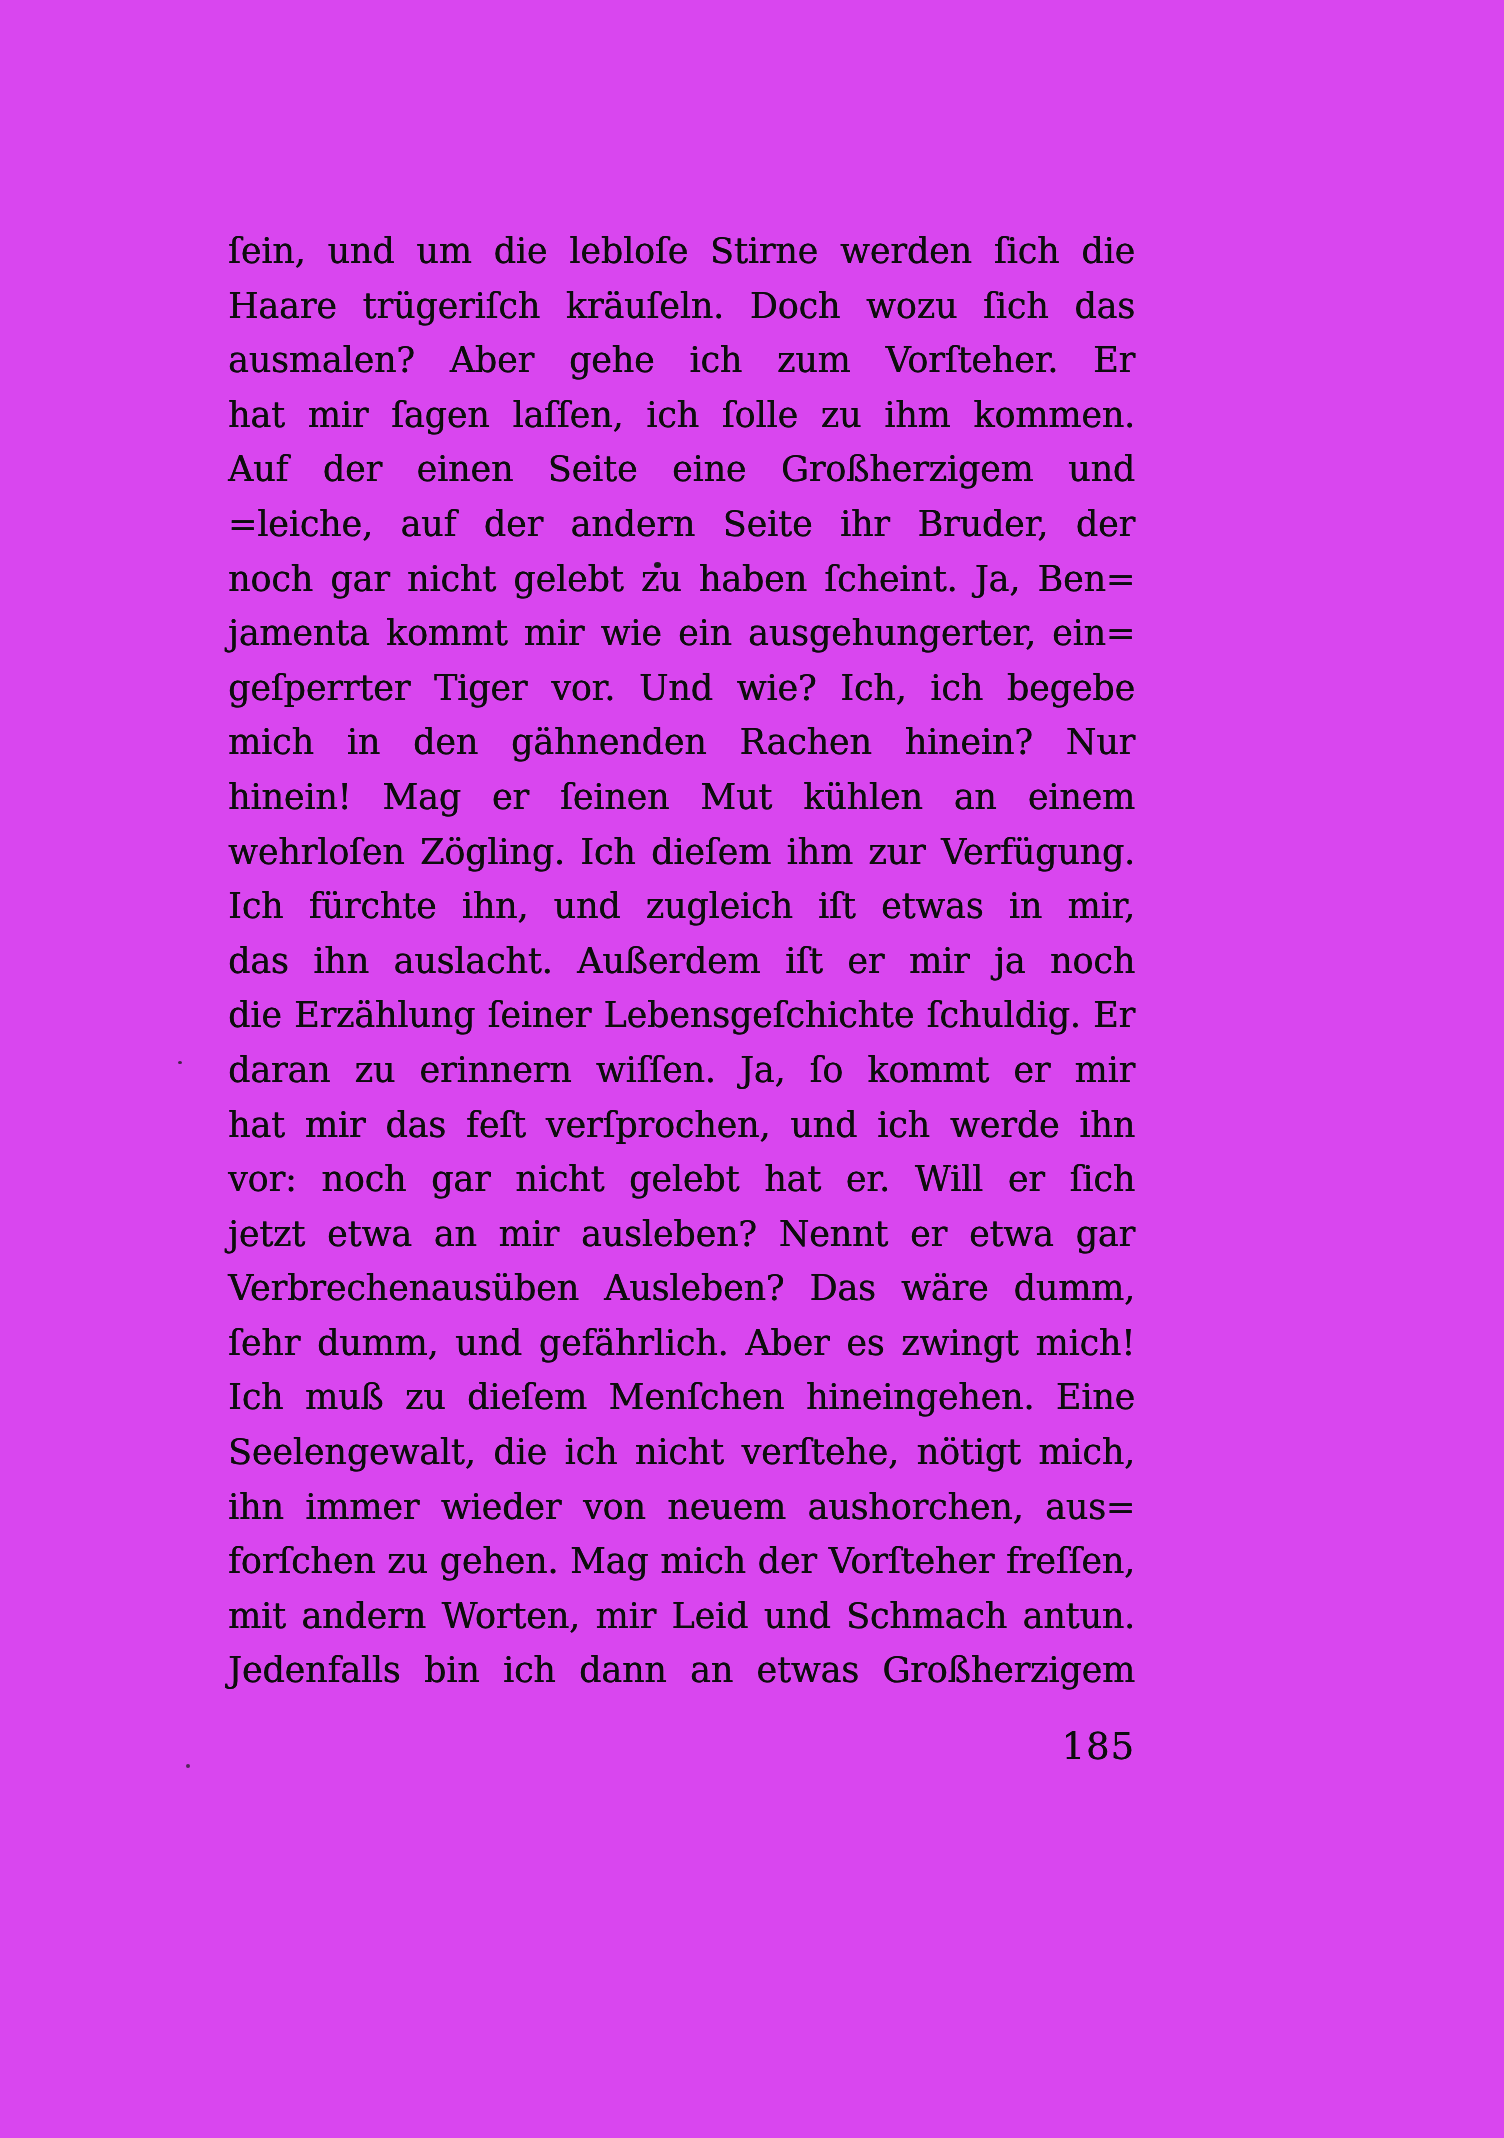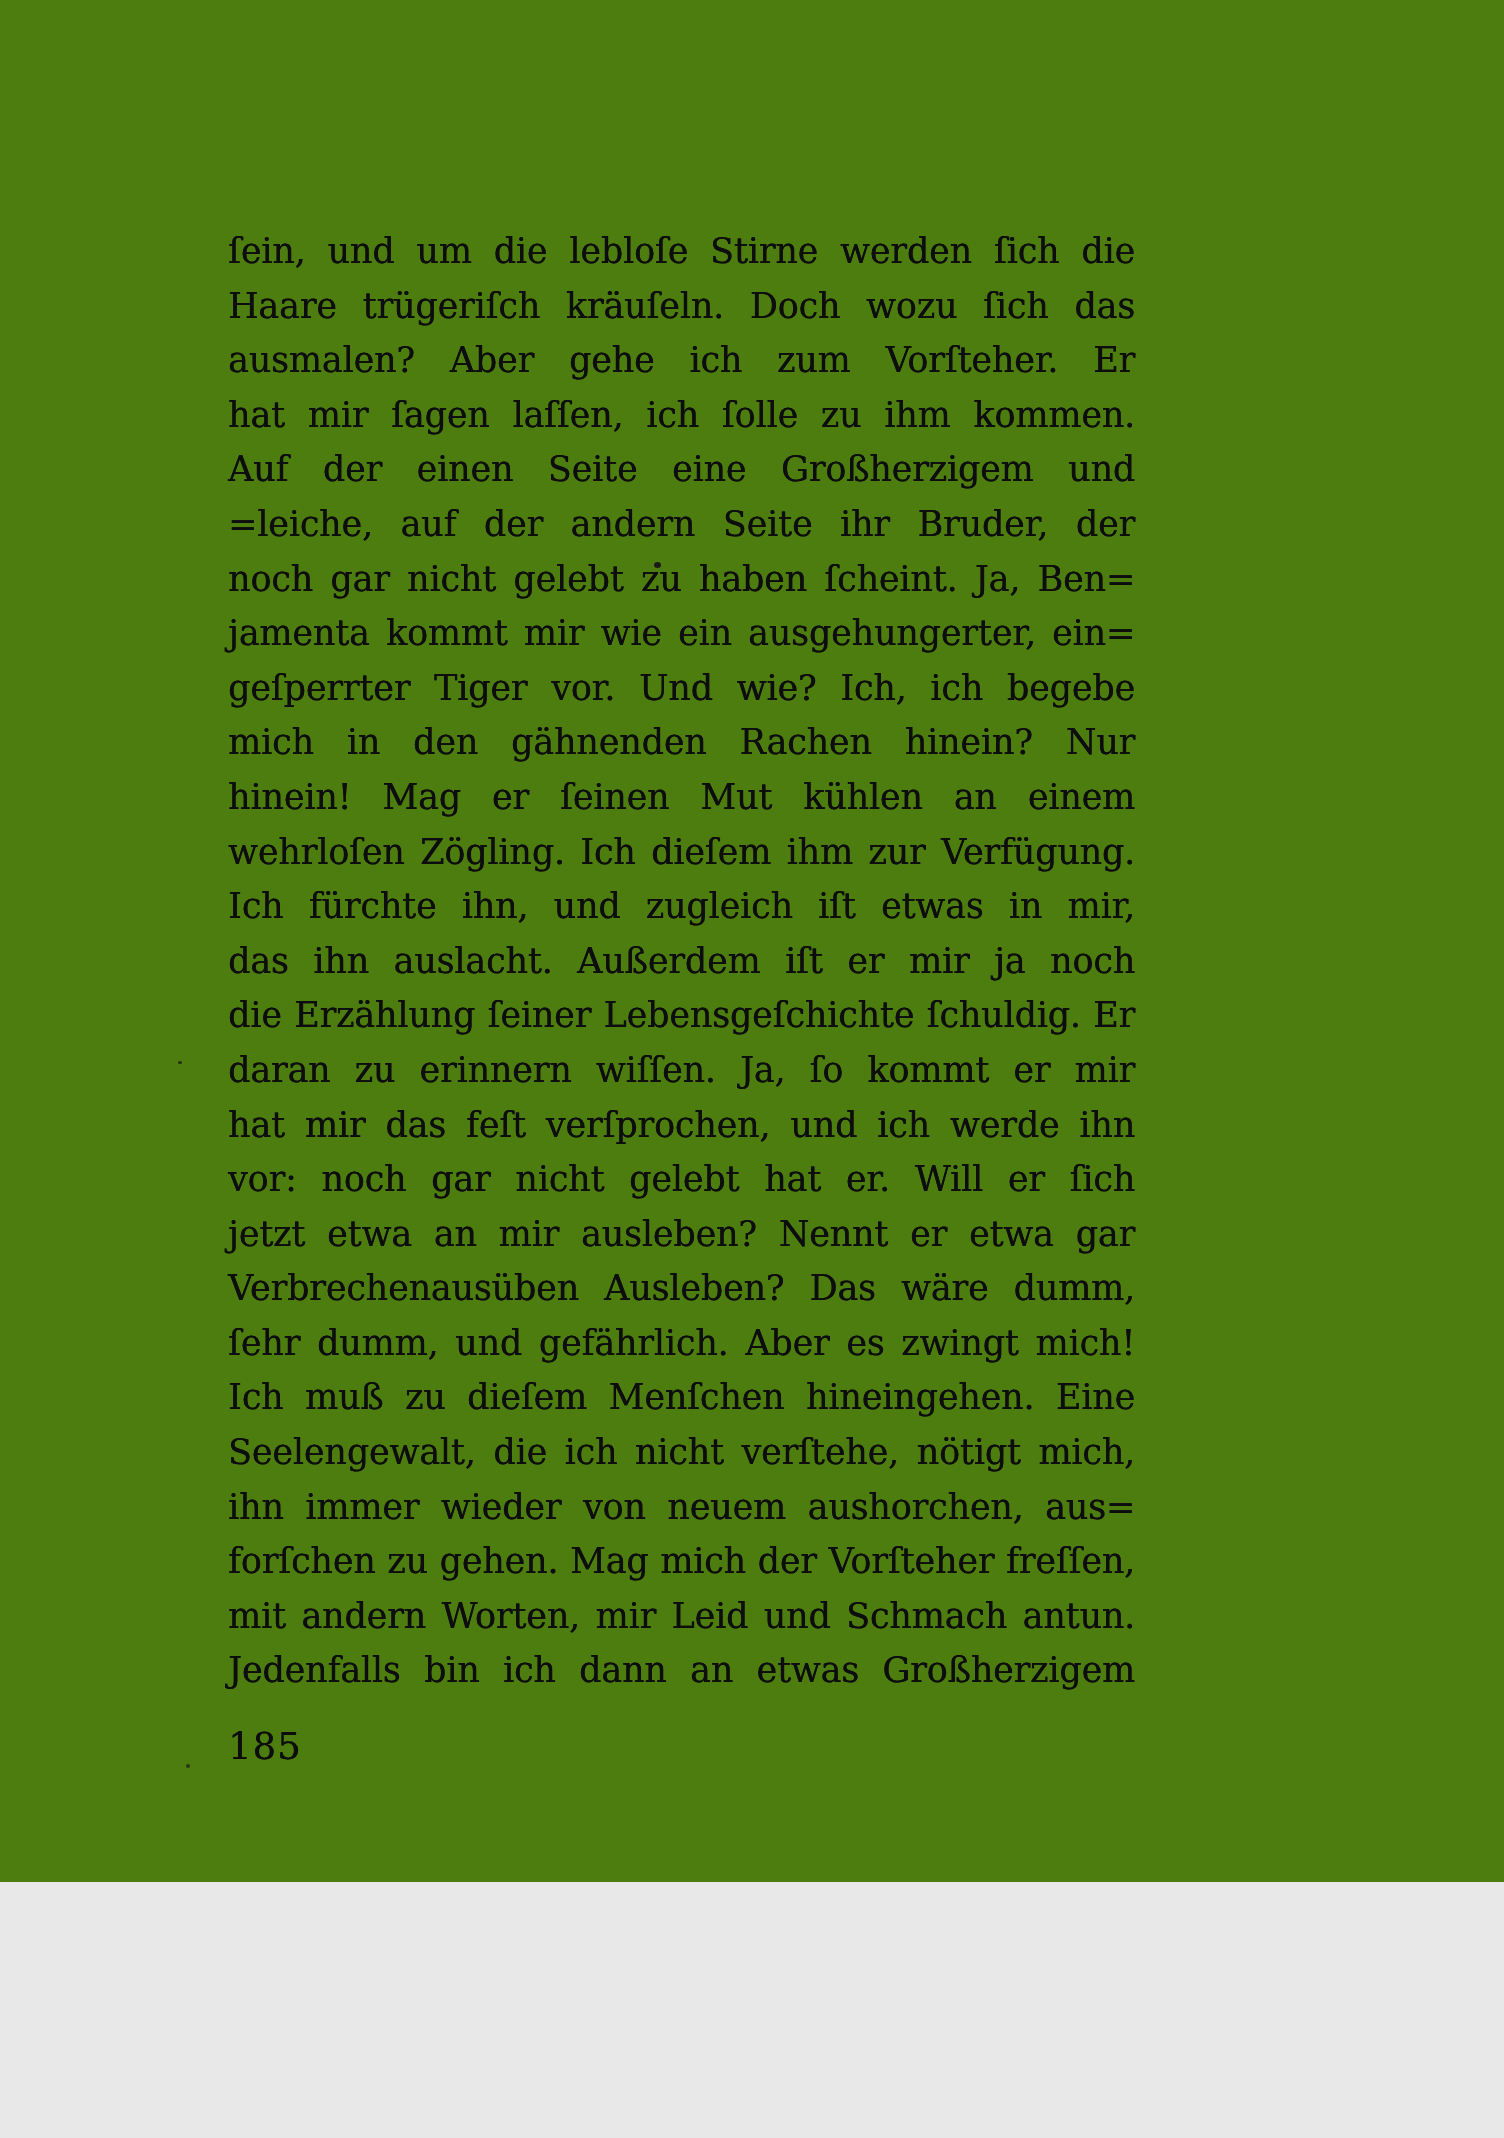--- a/index.html
+++ b/index.html
@@ -3,22 +3,22 @@
 <meta charset="utf-8">
 <style>
   html, body {
     margin: 0;
     padding: 0;
     background: #e8e8e8;
   }
   .page {
     position: relative;
     width: 1504px;
-    height: 1882px;
-    background: #4d7c0f;
+    height: 2138px;
+    background: #d946ef;
     overflow: hidden;
     font-family: "DejaVu Serif", serif;
     color: #0d0d0d;
   }
   .text-block {
     position: absolute;
     left: 228px;
     top: 224px;
     width: 907px;
   }
@@ -30,21 +30,21 @@
     text-align-last: justify;
     text-justify: inter-word;
     white-space: normal;
     text-shadow: 0.3px 0 0 currentColor;
   }
   .page-number {
     position: absolute;
     left: 228px;
     top: 1722px;
     width: 907px;
-    text-align: left;
+    text-align: right;
     font-size: 37px;
     line-height: 50px;
     letter-spacing: 1px;
     text-shadow: 0.3px 0 0 currentColor;
   }
   .ink-speck {
     position: absolute;
     background: #1a1a1a;
     border-radius: 50%;
   }

